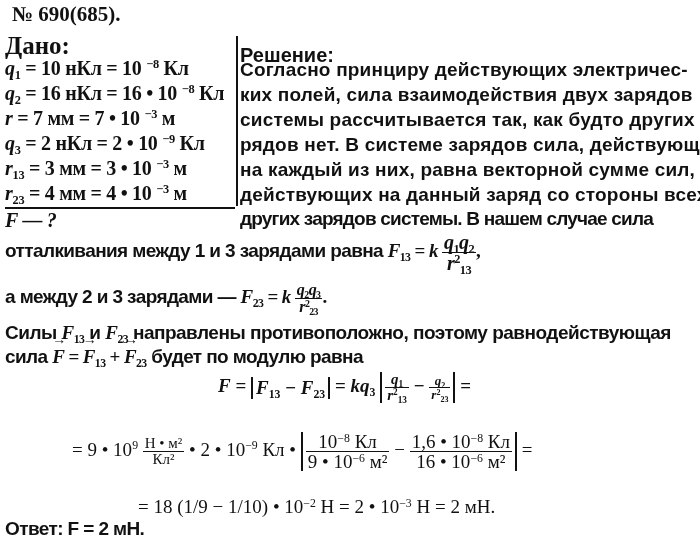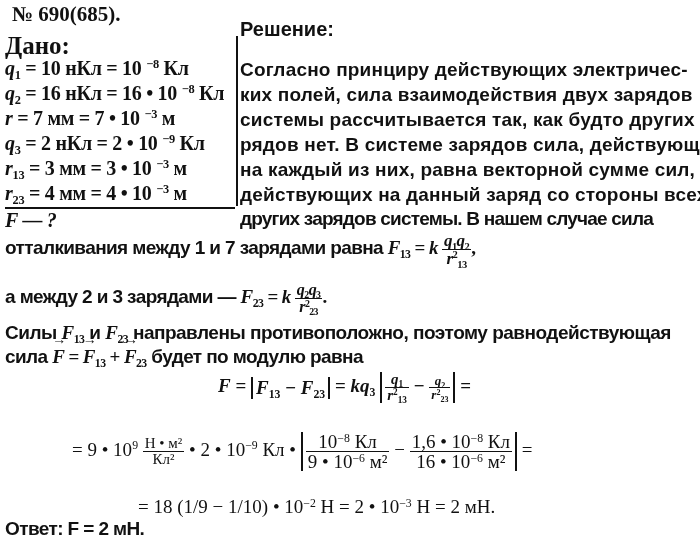--- a/index.html
+++ b/index.html
@@ -9,21 +9,21 @@
   .b { font-weight:bold; }
   .it { font-style:italic; font-weight:bold; }
   sub { font-size:0.62em; vertical-align:-0.35em; line-height:0; }
   sup { font-size:0.62em; vertical-align:0.55em; line-height:0; }
   .cond { font-family:"Liberation Sans Narrow","Liberation Sans",sans-serif; }
   .title { left:12px; top:2px; font-size:21px; }
   .given-h { left:5px; top:32px; font-size:25px; }
   .given { left:5px; font-size:20px; font-weight:bold; letter-spacing:-0.3px; }
   .vline { position:absolute; left:236px; top:36px; width:2px; height:170px; background:#111; }
   .hline { position:absolute; left:5px; top:207px; width:230px; height:2px; background:#111; }
-  .sol-h { left:240px; top:18px; font-size:20px; font-family:"Liberation Sans",sans-serif; font-weight:bold; }
+  .sol-h { left:240px; top:44px; font-size:20px; font-family:"Liberation Sans",sans-serif; font-weight:bold; }
   .sol { left:240px; font-size:19px; font-family:"Liberation Sans",sans-serif; font-weight:bold; letter-spacing:0.2px; }
   .para { left:5px; font-size:19px; font-weight:bold; font-family:"Liberation Sans",sans-serif; letter-spacing:-0.6px; }
   .frac { display:inline-block; vertical-align:middle; text-align:center; line-height:1; }
   .frac .n { display:block; padding:0 2px; border-bottom:1.5px solid #111; }
   .frac .d { display:block; padding:0 2px; }
   .absbar { display:inline-block; border-left:2px solid #111; border-right:2px solid #111; padding:0 3px; vertical-align:middle; }
   .vec { position:relative; display:inline-block; }
   .vec::before { content:"→"; position:absolute; top:-14px; left:0; font-size:14px; font-style:normal; }
   .math { font-size:19px; font-weight:bold; font-family:"Liberation Serif",serif; }
   .small { font-size:15px; }
@@ -48,22 +48,22 @@
 <div class="abs sol-h">Решение:</div>
 <div class="abs sol" style="top:59px">Согласно принциру действующих электричес-</div>
 <div class="abs sol" style="top:84px">ких полей, сила взаимодействия двух зарядов</div>
 <div class="abs sol" style="top:109px">системы рассчитывается так, как будто других за-</div>
 <div class="abs sol" style="top:134px">рядов нет. В системе зарядов сила, действующая</div>
 <div class="abs sol" style="top:159px">на каждый из них, равна векторной сумме сил,</div>
 <div class="abs sol" style="top:184px">действующих на данный заряд со стороны всех</div>
 <div class="abs sol cond" style="top:208px; letter-spacing:-0.8px">других зарядов системы. В нашем случае сила</div>
 
 <div class="abs para cond" style="top:232px">
-  <span>отталкивания между 1 и 7 зарядами равна </span>
-  <span class="math"><i>F</i><sub>13</sub> = <i>k</i> <span class="frac" style="font-size:17px"><span class="n"><i>q</i><sub>1</sub><i>q</i><sub>2</sub></span><span class="d"><i>r</i><sup>2</sup><sub>13</sub></span></span>,</span>
+  <span>отталкивания между 1 и 3 зарядами равна </span>
+  <span class="math"><i>F</i><sub>13</sub> = <i>k</i> <span class="frac" style="font-size:20px"><span class="n"><i>q</i><sub>1</sub><i>q</i><sub>2</sub></span><span class="d"><i>r</i><sup>2</sup><sub>13</sub></span></span>,</span>
 </div>
 
 <div class="abs para cond" style="top:282px">
   <span>а между 2 и 3 зарядами — </span>
   <span class="math"><i>F</i><sub>23</sub> = <i>k</i> <span class="frac" style="font-size:16px"><span class="n"><i>q</i><sub>2</sub><i>q</i><sub>3</sub></span><span class="d"><i>r</i><sup>2</sup><sub>23</sub></span></span>.</span>
 </div>
 
 <div class="abs para cond" style="top:322px; letter-spacing:-0.5px">
   <span>Силы </span><span class="math"><i>F</i><sub>13</sub></span><span> и </span><span class="math"><i>F</i><sub>23</sub></span><span> направлены противоположно, поэтому равнодействующая</span>
 </div>

